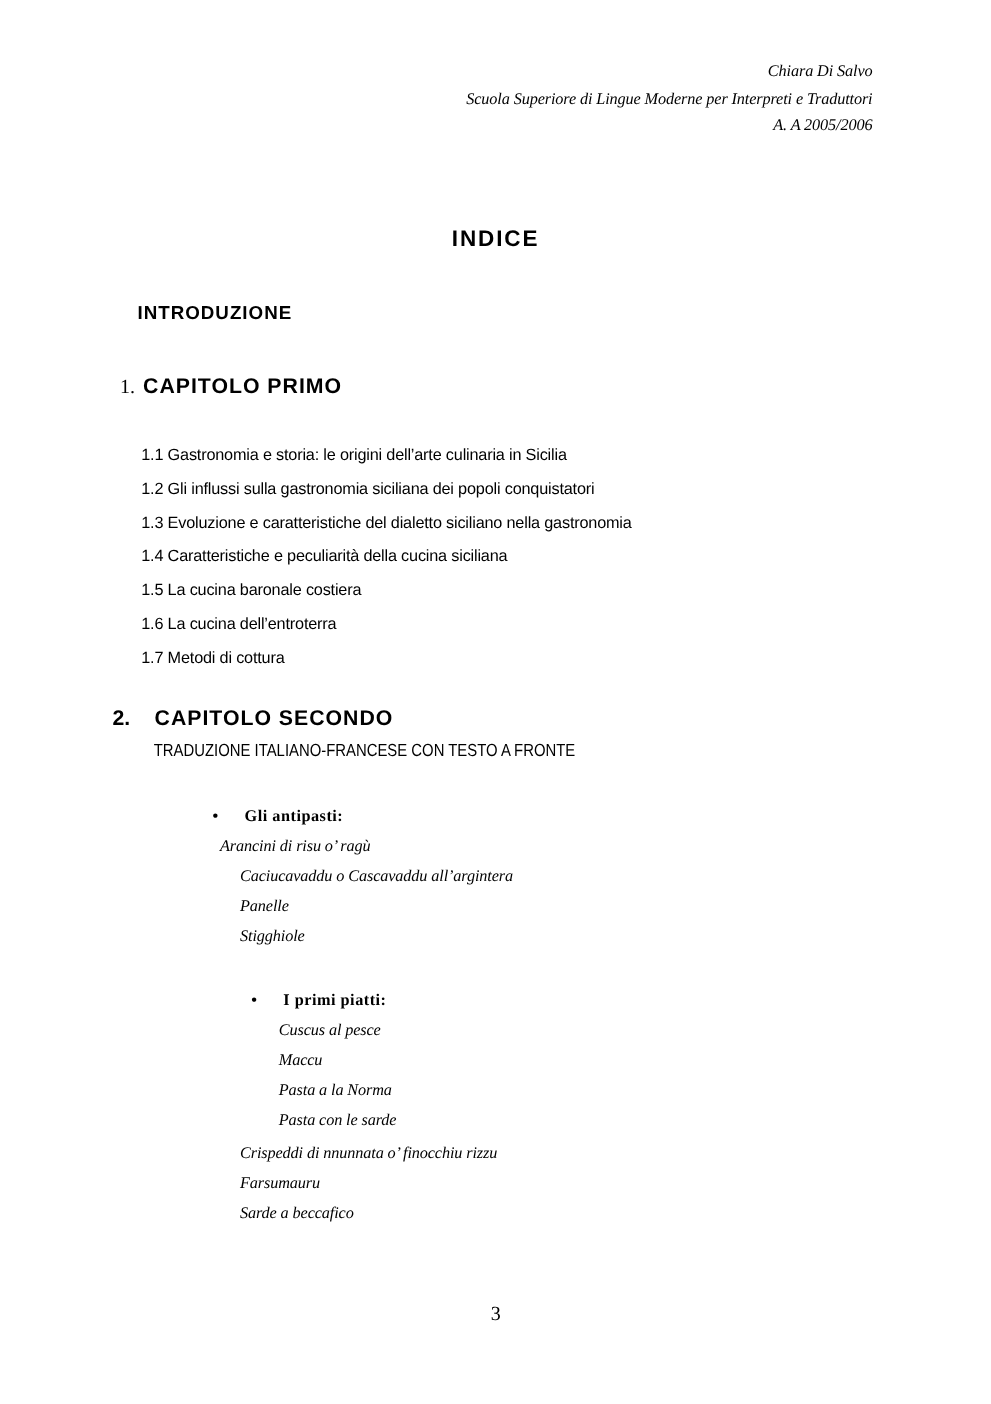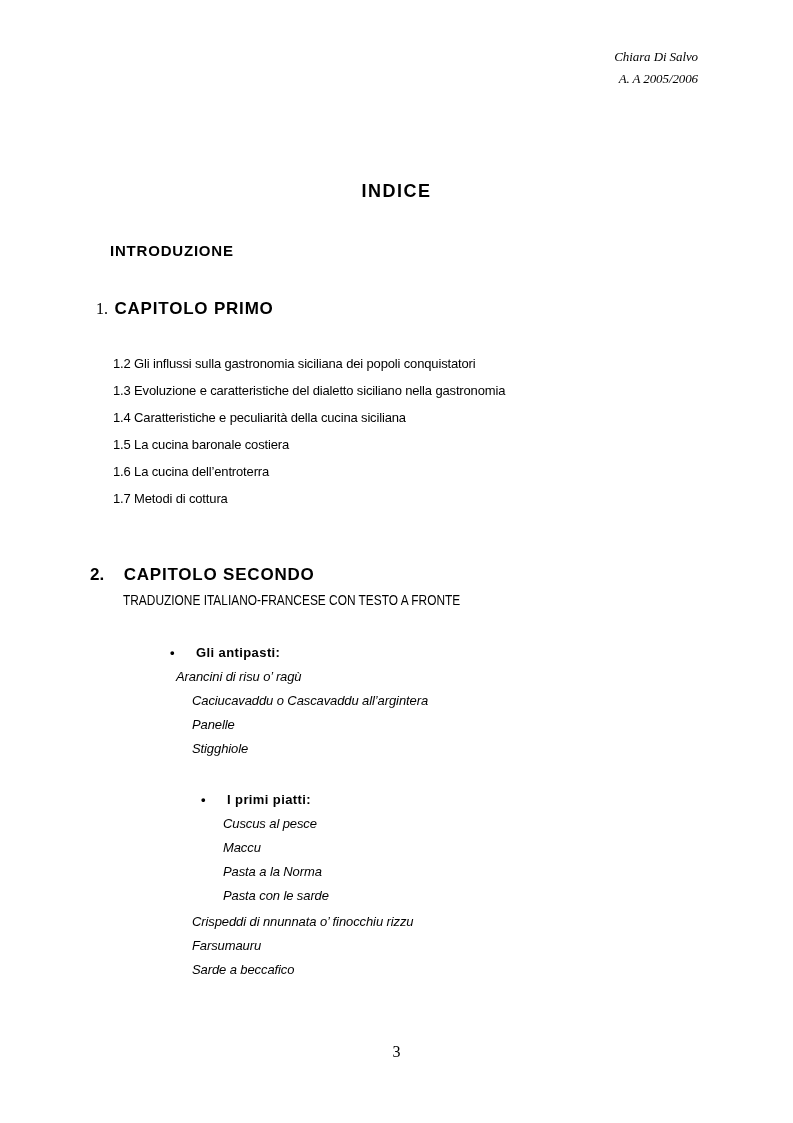--- a/index.html
+++ b/index.html
@@ -93,20 +93,21 @@
     font-size: 14px;
     white-space: nowrap;
     transform: scaleX(0.85);
     transform-origin: 0 0;
   }
   .group {
     position: absolute;
     left: 170px;
     font-size: 13px;
     line-height: 24px;
+    font-family: Liberation Serif, serif;
   }
   .group-1 { top: 641px; }
   .group-2 { top: 788px; margin-left: 31px; }
   .group-3 { top: 910px; }
   .bullet-line {
     font-weight: bold;
     letter-spacing: 0.4px;
   }
   .bullet {
     display: inline-block;
@@ -130,33 +131,35 @@
     font-size: 16px;
   }
 </style>
 </head>
 <body>
 
 <div class="page">
 
   <div class="header">
     <div>Chiara Di Salvo</div>
+    <div>Scuola Superiore di Lingue Moderne per Interpreti e Traduttori</div>
     <div>A. A 2005/2006</div>
   </div>
 
   <h1 class="doc-title">INDICE</h1>
 
   <h2 class="introduzione">INTRODUZIONE</h2>
 
   <div class="ch1-heading">
     <span class="ch1-num">1.</span>
     <span class="ch-title">CAPITOLO PRIMO</span>
   </div>
 
   <div class="ch1-items">
+    <div class="toc-item">1.1 Gastronomia e storia: le origini dell’arte culinaria in Sicilia</div>
     <div class="toc-item">1.2 Gli influssi sulla gastronomia siciliana dei popoli conquistatori</div>
     <div class="toc-item">1.3 Evoluzione e caratteristiche del dialetto siciliano nella gastronomia</div>
     <div class="toc-item">1.4 Caratteristiche e peculiarità della cucina siciliana</div>
     <div class="toc-item">1.5 La cucina baronale costiera</div>
     <div class="toc-item">1.6 La cucina dell’entroterra</div>
     <div class="toc-item">1.7 Metodi di cottura</div>
   </div>
 
   <div class="ch2-heading">
     <span class="ch2-num">2.</span>

